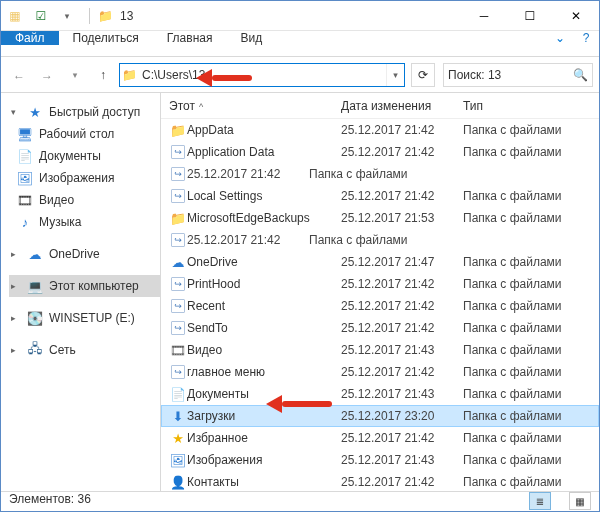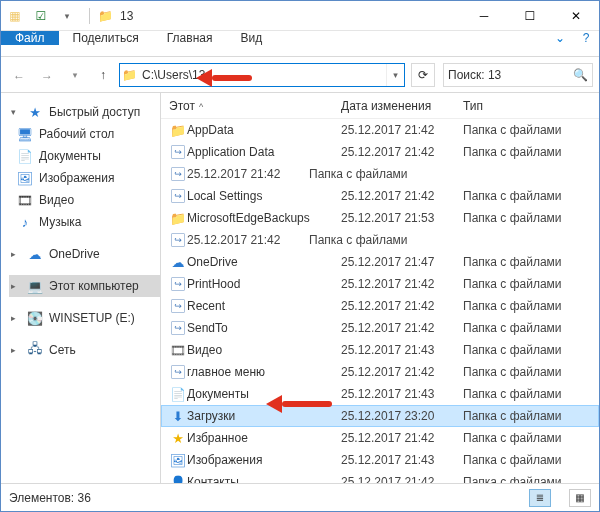--- a/index.html
+++ b/index.html
@@ -57,21 +57,21 @@
   .col.type{flex:1;}
   .col .sort{font-size:9px;margin-left:4px;color:#666;}
   .listwrap{flex:1;overflow-y:scroll;overflow-x:hidden;}
   .row{display:flex;align-items:center;height:22px;padding-left:8px;}
   .row .ico{width:18px;height:16px;display:flex;align-items:center;justify-content:center;font-size:13px;}
   .row .nm{width:154px;white-space:nowrap;overflow:hidden;text-overflow:ellipsis;}
   .row .dt{width:122px;color:#444;}
   .row .tp{flex:1;color:#444;}
   .row.selected{background:var(--sel-bg);outline:1px solid var(--sel-border);outline-offset:-1px;}
   
-  .status{height:28px;border-top:1px solid var(--light-border);display:flex;align-items:center;padding:0 8px;gap:16px;color:#444;}
+  .status{height:20px;border-top:1px solid var(--light-border);display:flex;padding:0 8px;gap:16px;color:#444;}
   .status .spacer{flex:1;}
   .view-btn{width:22px;height:18px;border:1px solid #ccc;display:flex;align-items:center;justify-content:center;font-size:10px;margin-left:2px;}
   .view-btn.active{background:#cde6f7;border-color:#7ab5e0;}
   
   .arrow{position:absolute;display:flex;align-items:center;pointer-events:none;z-index:50;}
   .arrow .shaft{height:6px;background:#e1301e;border-radius:3px;}
   .arrow .head{width:0;height:0;border-top:9px solid transparent;border-bottom:9px solid transparent;border-right:16px solid #e1301e;}
   
   .listwrap::-webkit-scrollbar{width:16px;}
   .listwrap::-webkit-scrollbar-thumb{background:#c2c2c2;border:3px solid #f0f0f0;}

